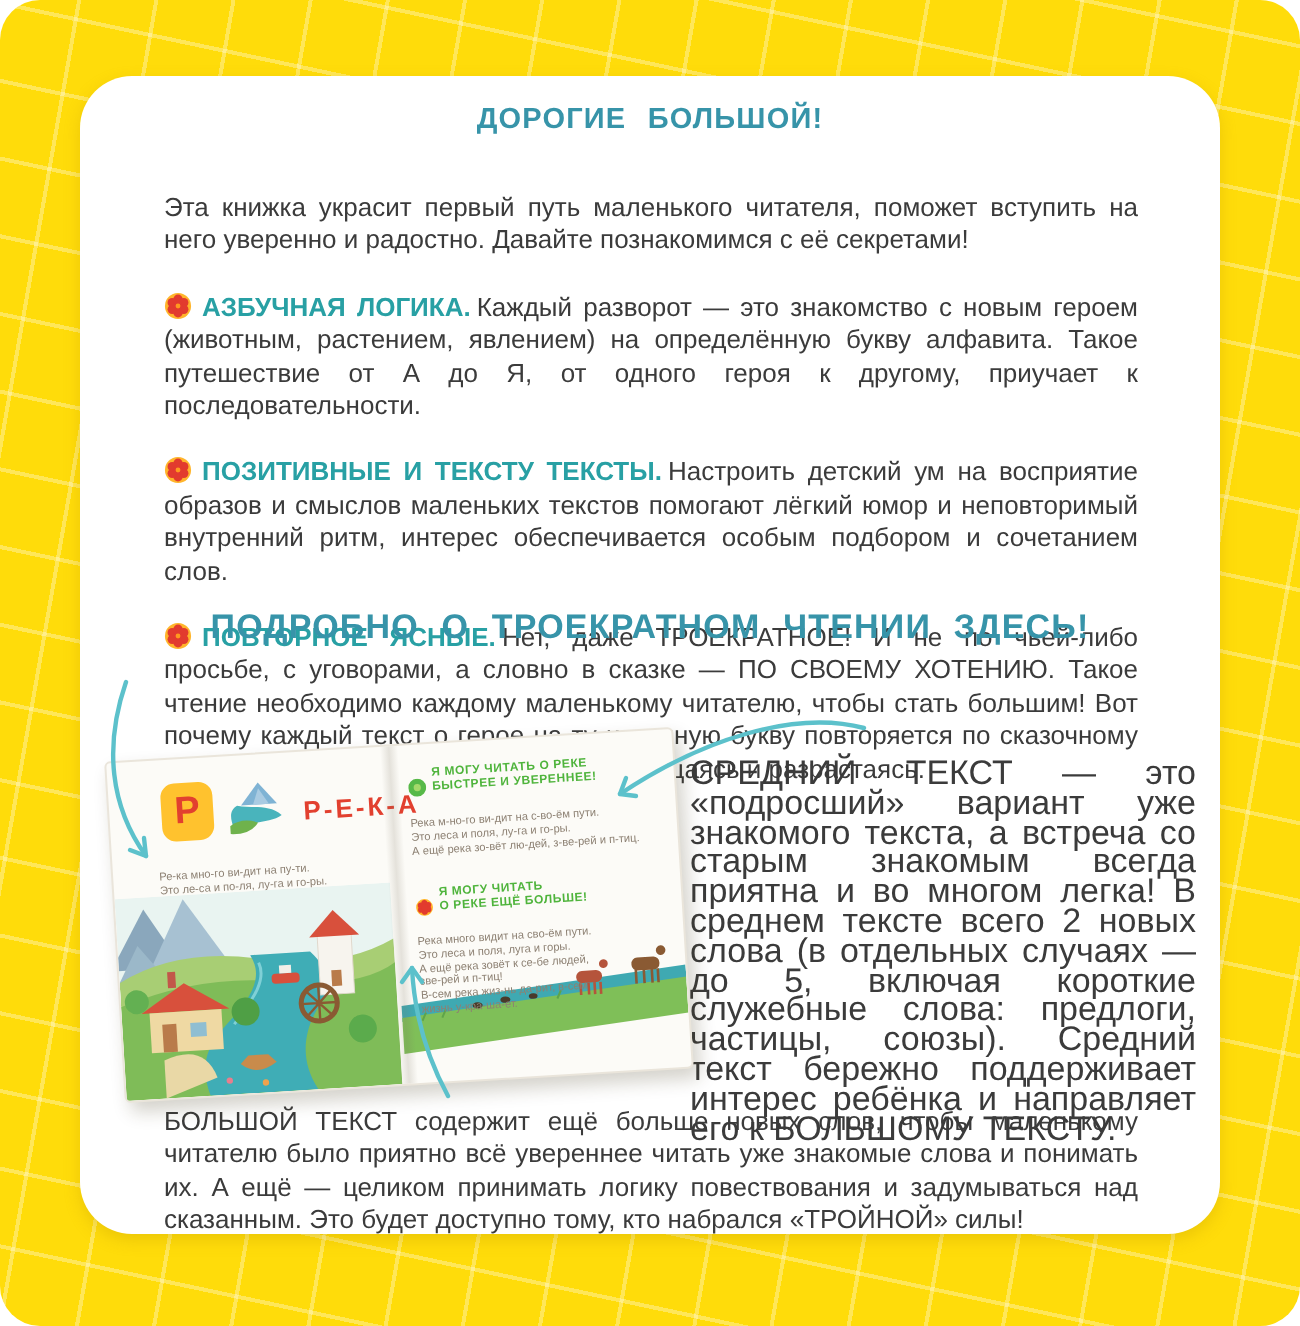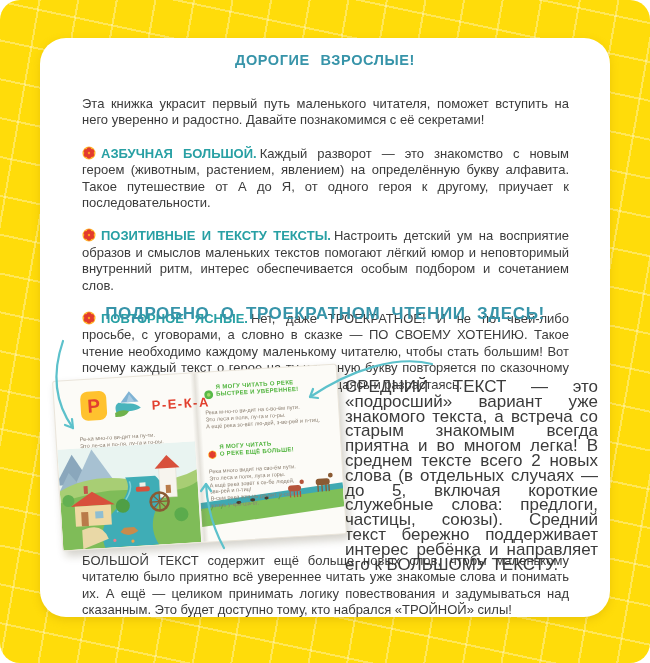--- a/index.html
+++ b/index.html
@@ -70,37 +70,37 @@
   .scene{position:absolute;left:0;top:68px;width:283px;height:101px;}
   .arrows{position:absolute;inset:0;z-index:6;pointer-events:none;}
 </style>
 </head>
 <body>
 
 <div class="bg"></div>
 
 <div class="card">
 
-  <div class="title">ДОРОГИЕ ВЗРОСЛЫЕ!</div>
+  <div class="title">ДОРОГИЕ БОЛЬШОЙ!</div>
 
   <div class="flow intro">
     <p>Эта книжка украсит первый путь маленького читателя, поможет вступить на него уверенно и радостно. Давайте познакомимся с её секретами!</p>
     <p><span class="flower"><svg width="14" height="14" viewBox="0 0 15 15">
             <circle cx="7.5" cy="7.5" r="7" fill="#FFB52B"></circle>
             <g fill="#E23B2E">
               <circle cx="7.5" cy="3.9" r="2.5"></circle>
               <circle cx="10.6" cy="5.7" r="2.5"></circle>
               <circle cx="10.6" cy="9.3" r="2.5"></circle>
               <circle cx="7.5" cy="11.1" r="2.5"></circle>
               <circle cx="4.4" cy="9.3" r="2.5"></circle>
               <circle cx="4.4" cy="5.7" r="2.5"></circle>
               <circle cx="7.5" cy="7.5" r="2.7"></circle>
             </g>
             <circle cx="7.5" cy="7.5" r="1.3" fill="#FF9A1F"></circle>
-          </svg></span><span class="lead">АЗБУЧНАЯ БОЛЬШОЙ.</span><span>Каждый разворот — это знакомство с новым героем (животным, растением, явлением) на определённую букву алфавита. Такое путешествие от А до Я, от одного героя к другому, приучает к последовательности.</span></p>
+          </svg></span><span class="lead">АЗБУЧНАЯ ЛОГИКА.</span><span>Каждый разворот — это знакомство с новым героем (животным, растением, явлением) на определённую букву алфавита. Такое путешествие от А до Я, от одного героя к другому, приучает к последовательности.</span></p>
     <p><span class="flower"><svg width="14" height="14" viewBox="0 0 15 15">
             <circle cx="7.5" cy="7.5" r="7" fill="#FFB52B"></circle>
             <g fill="#E23B2E">
               <circle cx="7.5" cy="3.9" r="2.5"></circle>
               <circle cx="10.6" cy="5.7" r="2.5"></circle>
               <circle cx="10.6" cy="9.3" r="2.5"></circle>
               <circle cx="7.5" cy="11.1" r="2.5"></circle>
               <circle cx="4.4" cy="9.3" r="2.5"></circle>
               <circle cx="4.4" cy="5.7" r="2.5"></circle>
               <circle cx="7.5" cy="7.5" r="2.7"></circle>

